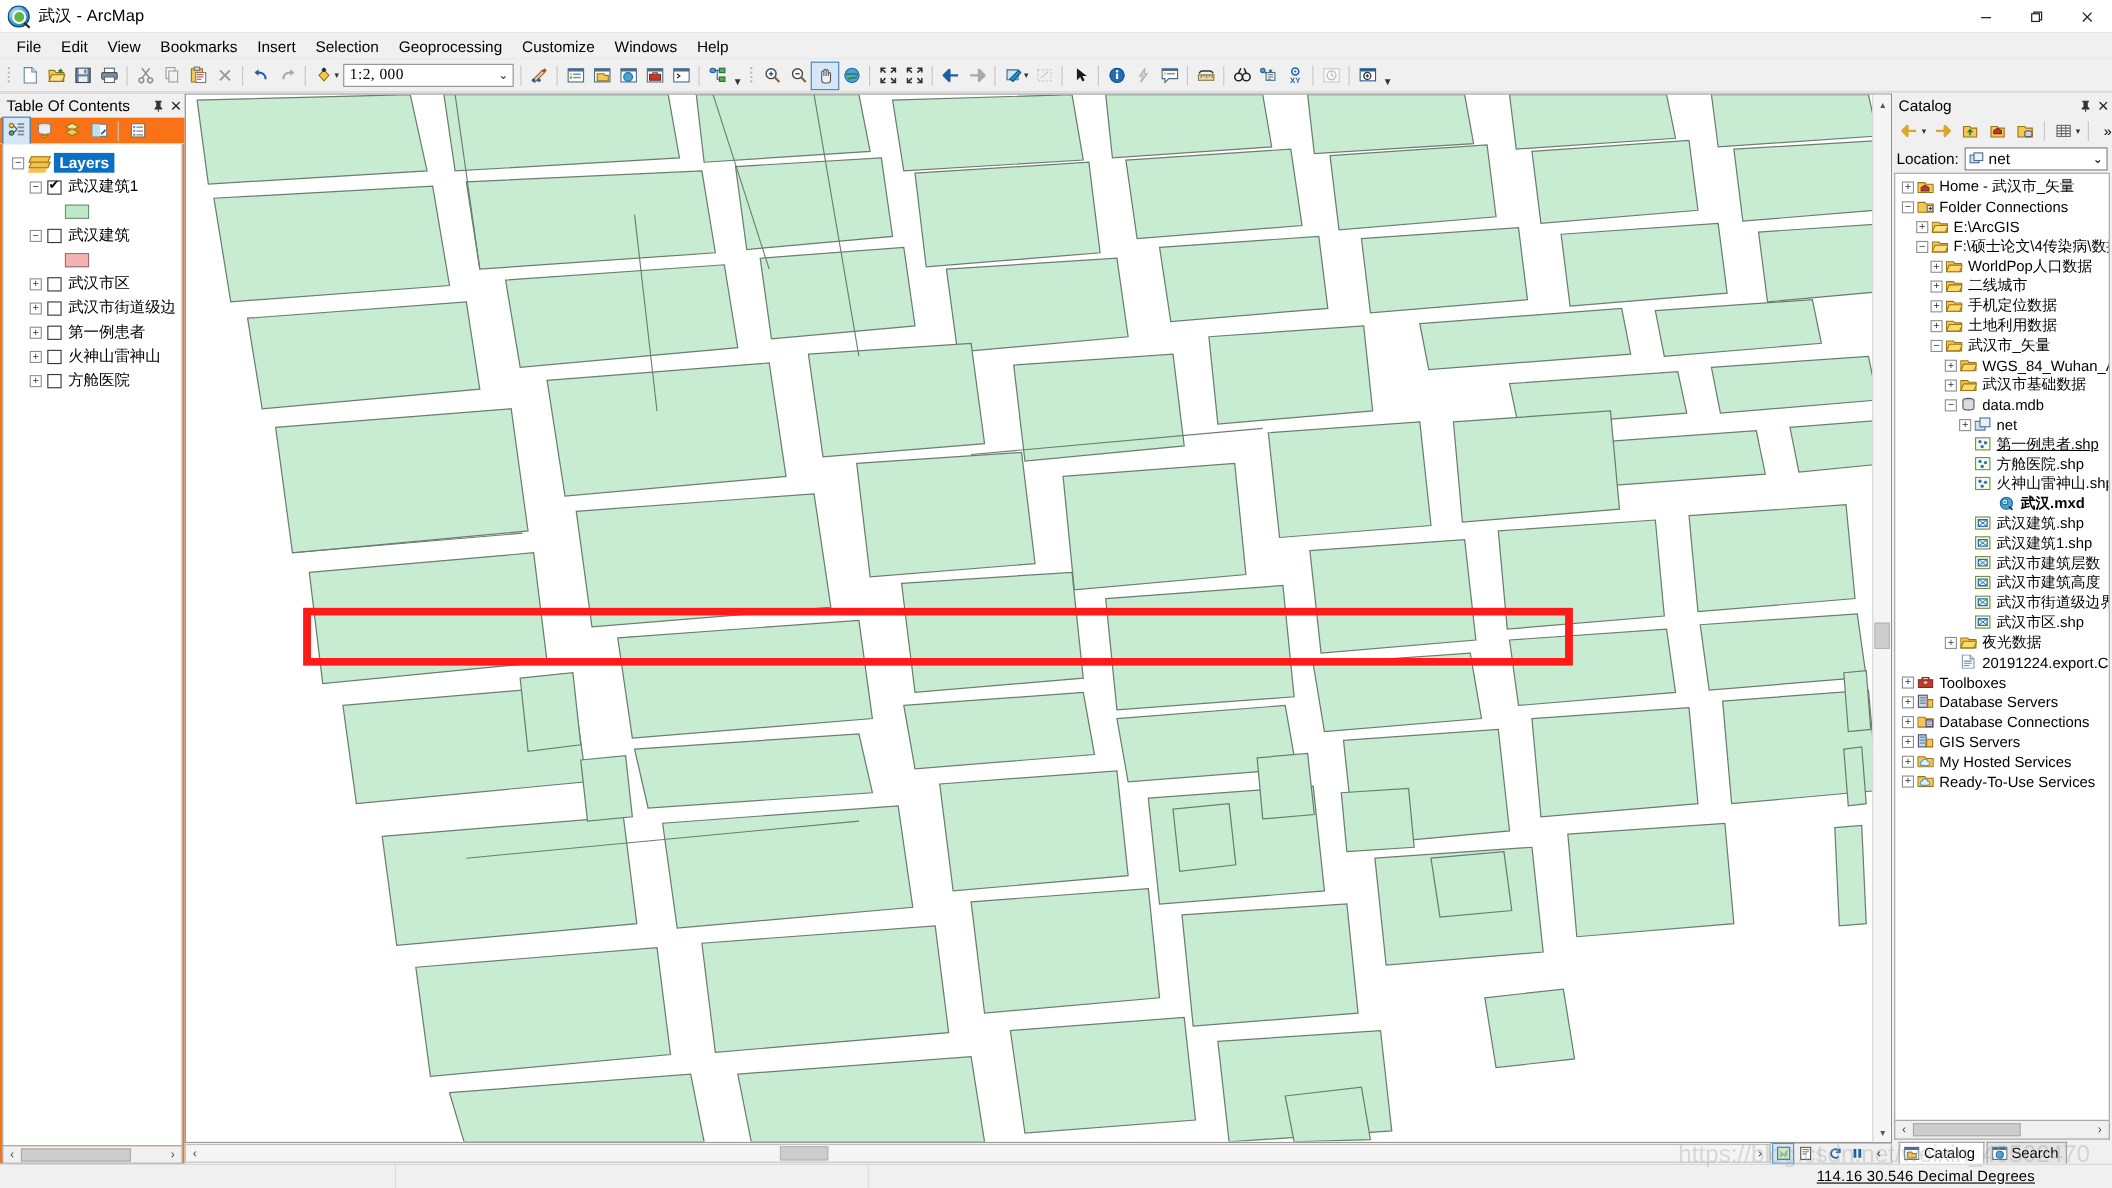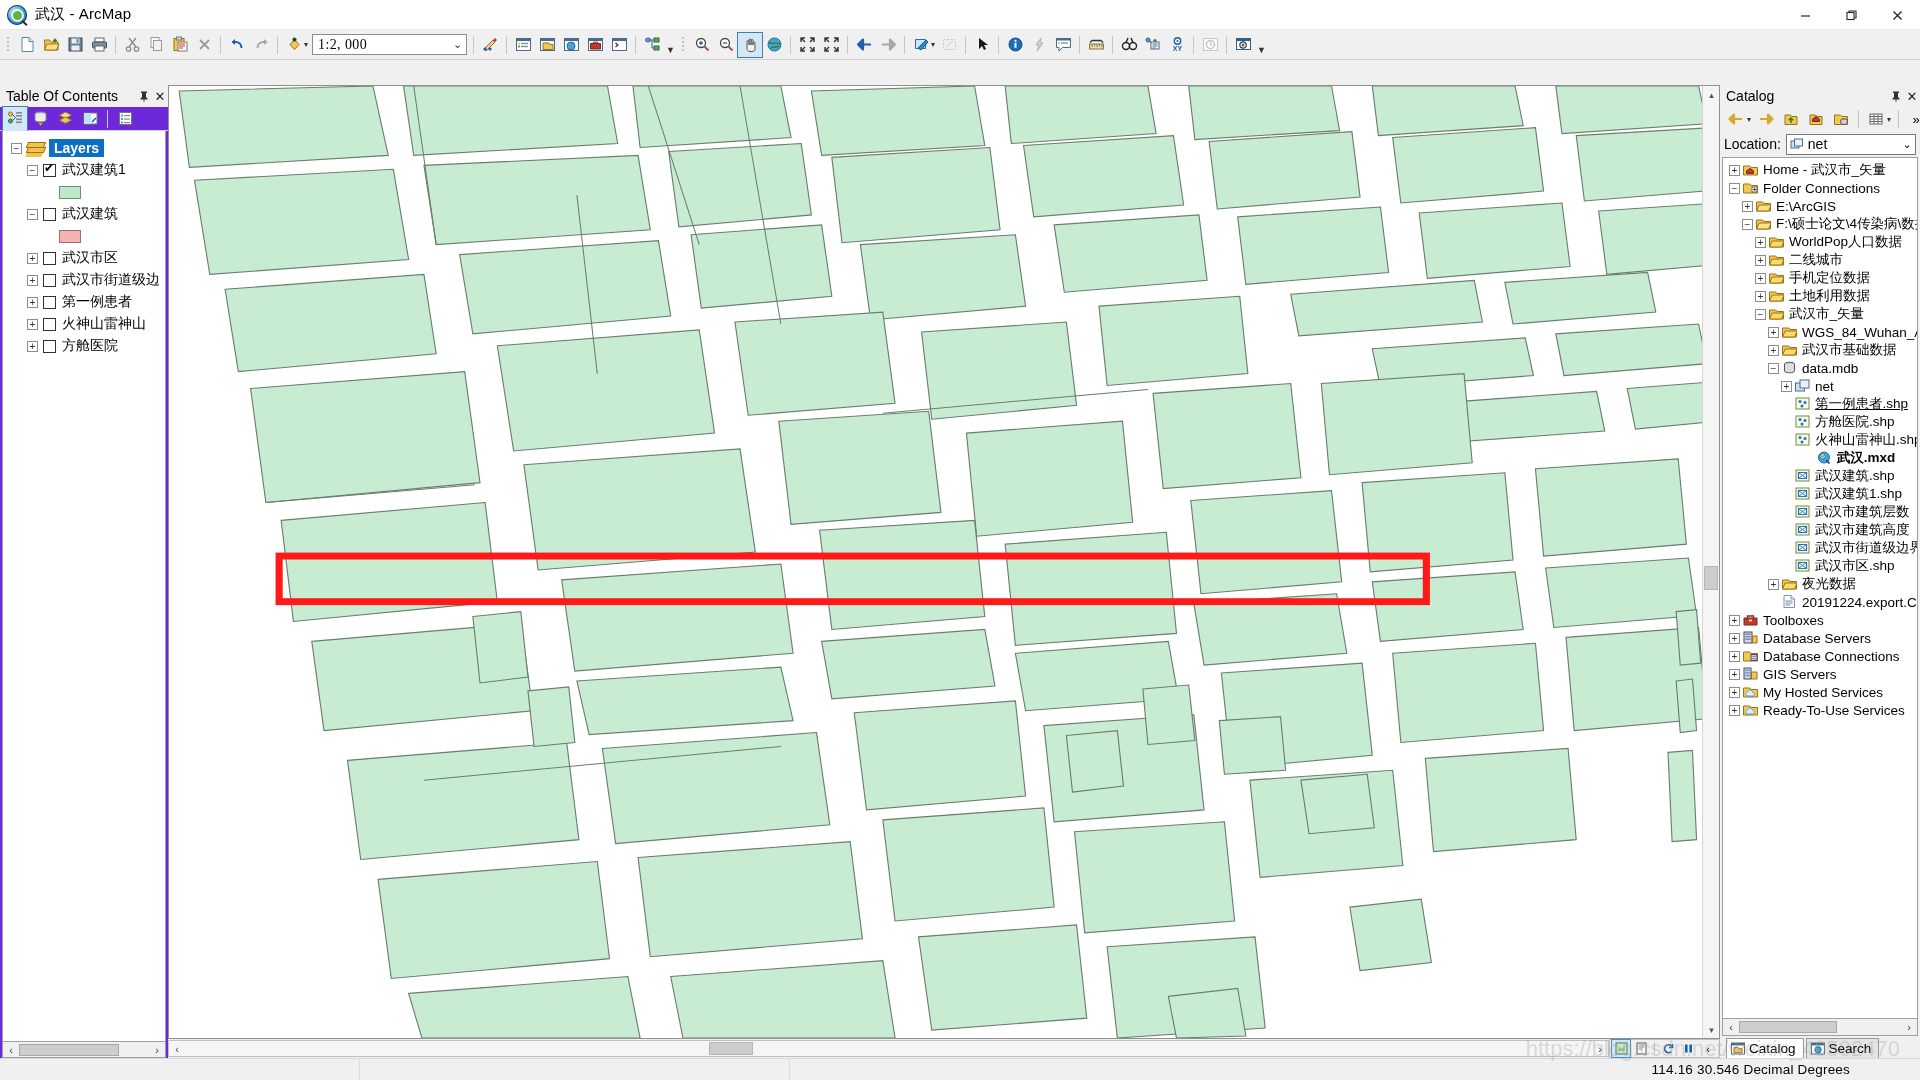--- a/index.html
+++ b/index.html
@@ -81,21 +81,21 @@
   }
   .dropcaret { font-size:8px; color:#333; margin-left:-2px; margin-right:2px; }
 
   
   .main {
     position:absolute; left:0; top:85px; right:0; bottom:22px;
     display:flex; background:#f0f0f0;
   }
 
   
-  .toc { width:168px; flex:0 0 168px; display:flex; flex-direction:column; background:#6d28d9; }
+  .toc { width:168px; flex:0 0 168px; display:flex; flex-direction:column; background:#f97316; }
   .panelhdr {
     height:22px; display:flex; align-items:center; padding-left:6px;
     font-size:14px; color:#000; background:#f0f0f0;
   }
   .panelhdr .ttl { flex:1; }
   .pinbtn, .xbtn { width:16px; height:16px; display:flex; align-items:center; justify-content:center; font-size:13px; color:#222; }
   .toctools {
     height:24px; display:flex; align-items:center; gap:1px; padding:0 3px;
     border-bottom:1px solid #d4d4d4;
   }
@@ -187,21 +187,21 @@
     font-size:13.5px; border:1px solid #9a9a9a; border-bottom:none; background:#e4e4e4;
   }
   .cattab.active { background:#fff; }
 
   
   .statusbar {
     position:absolute; left:0; right:0; bottom:0; height:22px;
     background:#f0f0f0; border-top:1px solid #d8d8d8;
     display:flex; align-items:center; font-size:13.5px;
   }
-  .scell { height:22px; border-right:1px solid #dcdcdc; display:flex; align-items:center; padding:0 8px; }
+  .scell { height:22px; border-right:1px solid #dcdcdc; display:flex; align-items:center; padding:0 8px;text-decoration:underline; }
   .coords { margin-left:auto; padding-right:70px; letter-spacing:.2px; }
   .watermark {
     position:absolute; right:20px; bottom:18px; font-size:22px; color:rgba(160,160,160,.35);
     pointer-events:none; white-space:nowrap; font-family:"Liberation Sans", sans-serif;margin-left:15px;
   }
 
   svg { display:block; }
 </style>
 </head>
 <body>
@@ -225,20 +225,32 @@
       </div>
       <div class="winbtn close">
         <svg width="13" height="13" viewBox="0 0 13 13">
           <line x1="2.5" y1="2.5" x2="10.5" y2="10.5" stroke="currentColor" stroke-width="1.2"></line>
           <line x1="10.5" y1="2.5" x2="2.5" y2="10.5" stroke="currentColor" stroke-width="1.2"></line>
         </svg>
       </div>
     </div>
   </div>
 
+  <div class="menubar">
+    <div class="menuitem">File</div>
+    <div class="menuitem">Edit</div>
+    <div class="menuitem">View</div>
+    <div class="menuitem">Bookmarks</div>
+    <div class="menuitem">Insert</div>
+    <div class="menuitem">Selection</div>
+    <div class="menuitem">Geoprocessing</div>
+    <div class="menuitem">Customize</div>
+    <div class="menuitem">Windows</div>
+    <div class="menuitem">Help</div>
+  </div>
 
   <div class="toolbarrow">
     <div class="grip"></div>
 
     <div class="tbtn">
       <svg width="17" height="17" viewBox="0 0 17 17">
           <path d="M3 1.5h7l4 4v10H3z" fill="#fff" stroke="#5d86a8" stroke-width="1"></path>
           <path d="M10 1.5v4h4" fill="#d6e6f3" stroke="#5d86a8" stroke-width="1"></path>
         </svg>
     </div>

